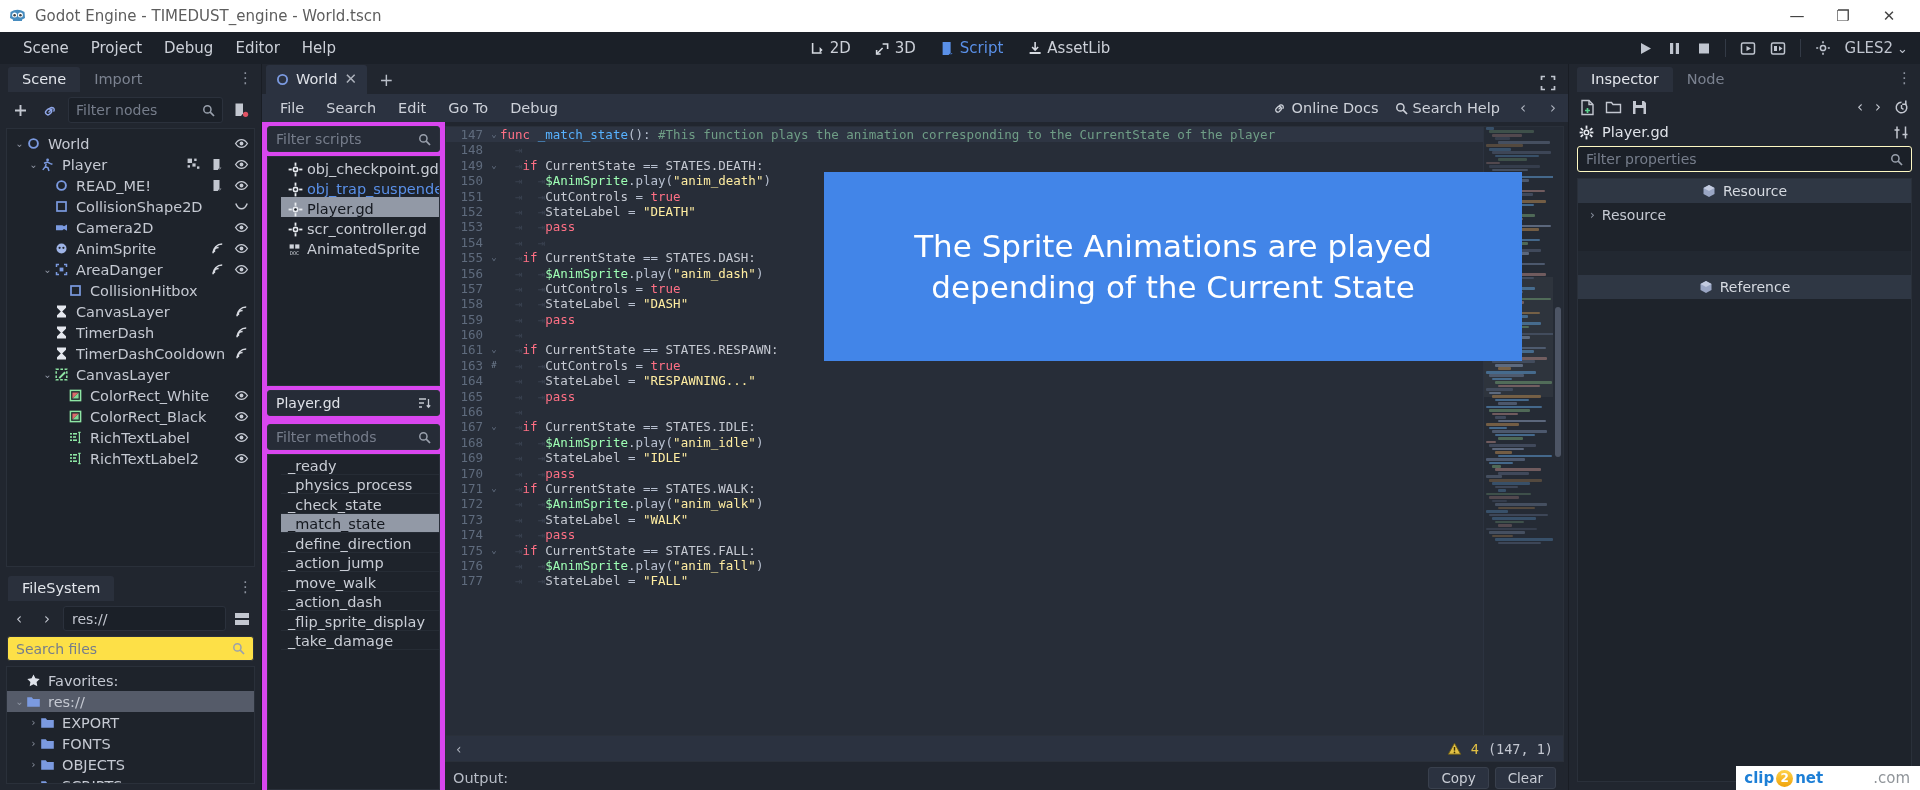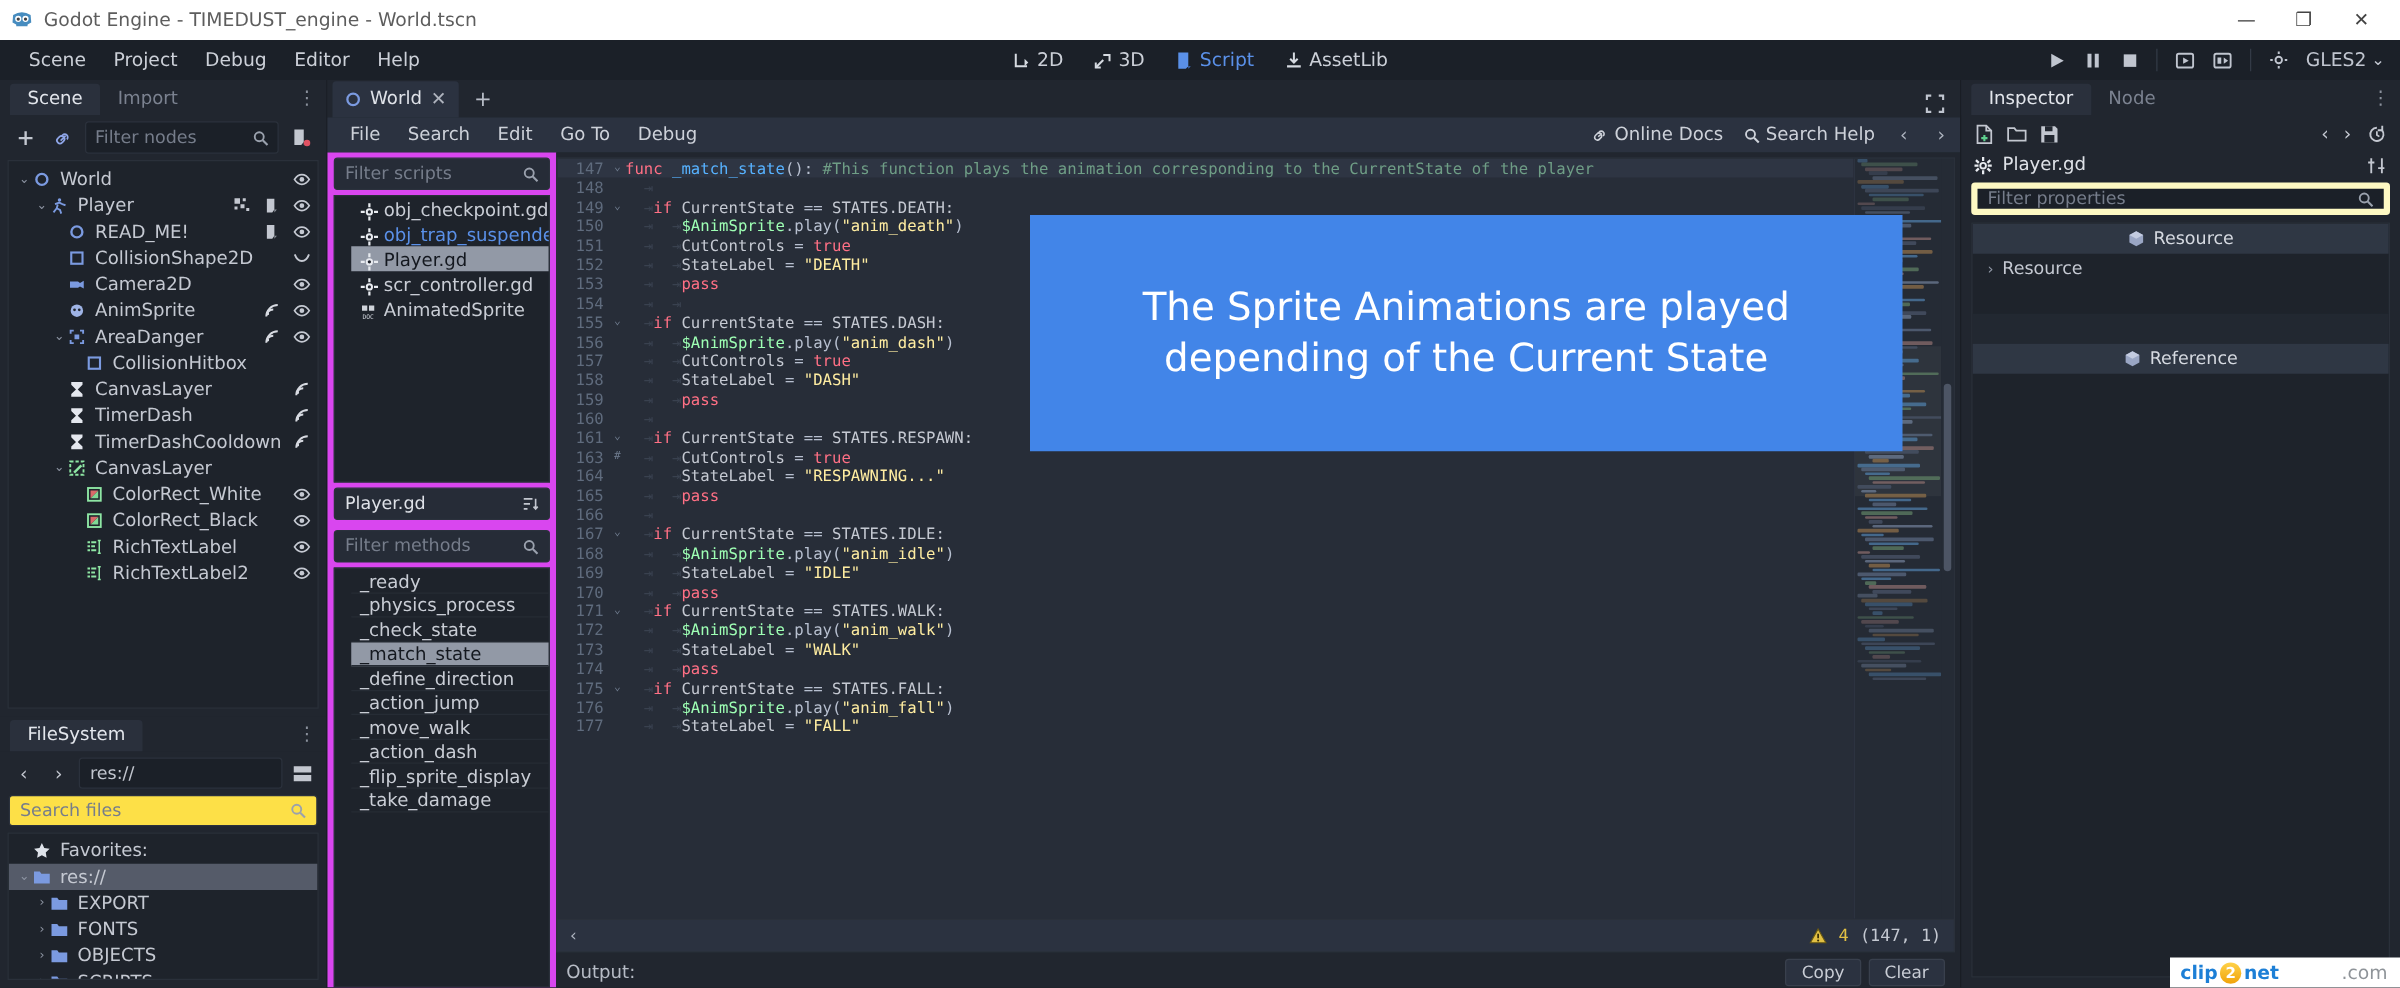--- a/index.html
+++ b/index.html
@@ -152,21 +152,21 @@
           padding:2px 12px; font-size:13.5px; color:#c9cdd5; }
 
   
   #rightcol { width:352px; background:#21262f; border-left:1px solid #191d24;
               display:flex; flex-direction:column; }
   .insp-tools { display:flex; align-items:center; gap:9px; padding:6px 10px; }
   .insp-tools .right { margin-left:auto; display:flex; gap:12px; align-items:center; }
   .insp-obj { display:flex; align-items:center; gap:8px; padding:2px 10px 6px; font-size:14.5px;
               color:#dfe2e8; }
   .insp-obj .tools { margin-left:auto; }
-  .insp-filter { margin:0 8px 6px; height:26px; background:#1b2028; border:5px solid #fef9c3;
+  .insp-filter { margin:0 8px 6px; height:26px; background:#1b2028; border:1px solid #fef9c3;
                  border-radius:3px; display:flex; align-items:center; padding:0 8px;
                  color:#767d8b; font-size:14px; }
   .insp-filter .sv { flex:1; }
   .insp-list { flex:1; background:#1e232b; margin:0 8px 8px; border:1px solid #2a303a;
                overflow:hidden; }
   .cat { height:24px; display:flex; align-items:center; justify-content:center; gap:7px;
          background:#2f3744; color:#d6dae1; font-size:14px;}
   .prow { height:24px; display:flex; align-items:center; gap:7px; padding:0 12px;
           font-size:14px; color:#c5c9d2; }
   .prow.alt { background:#222831; }

